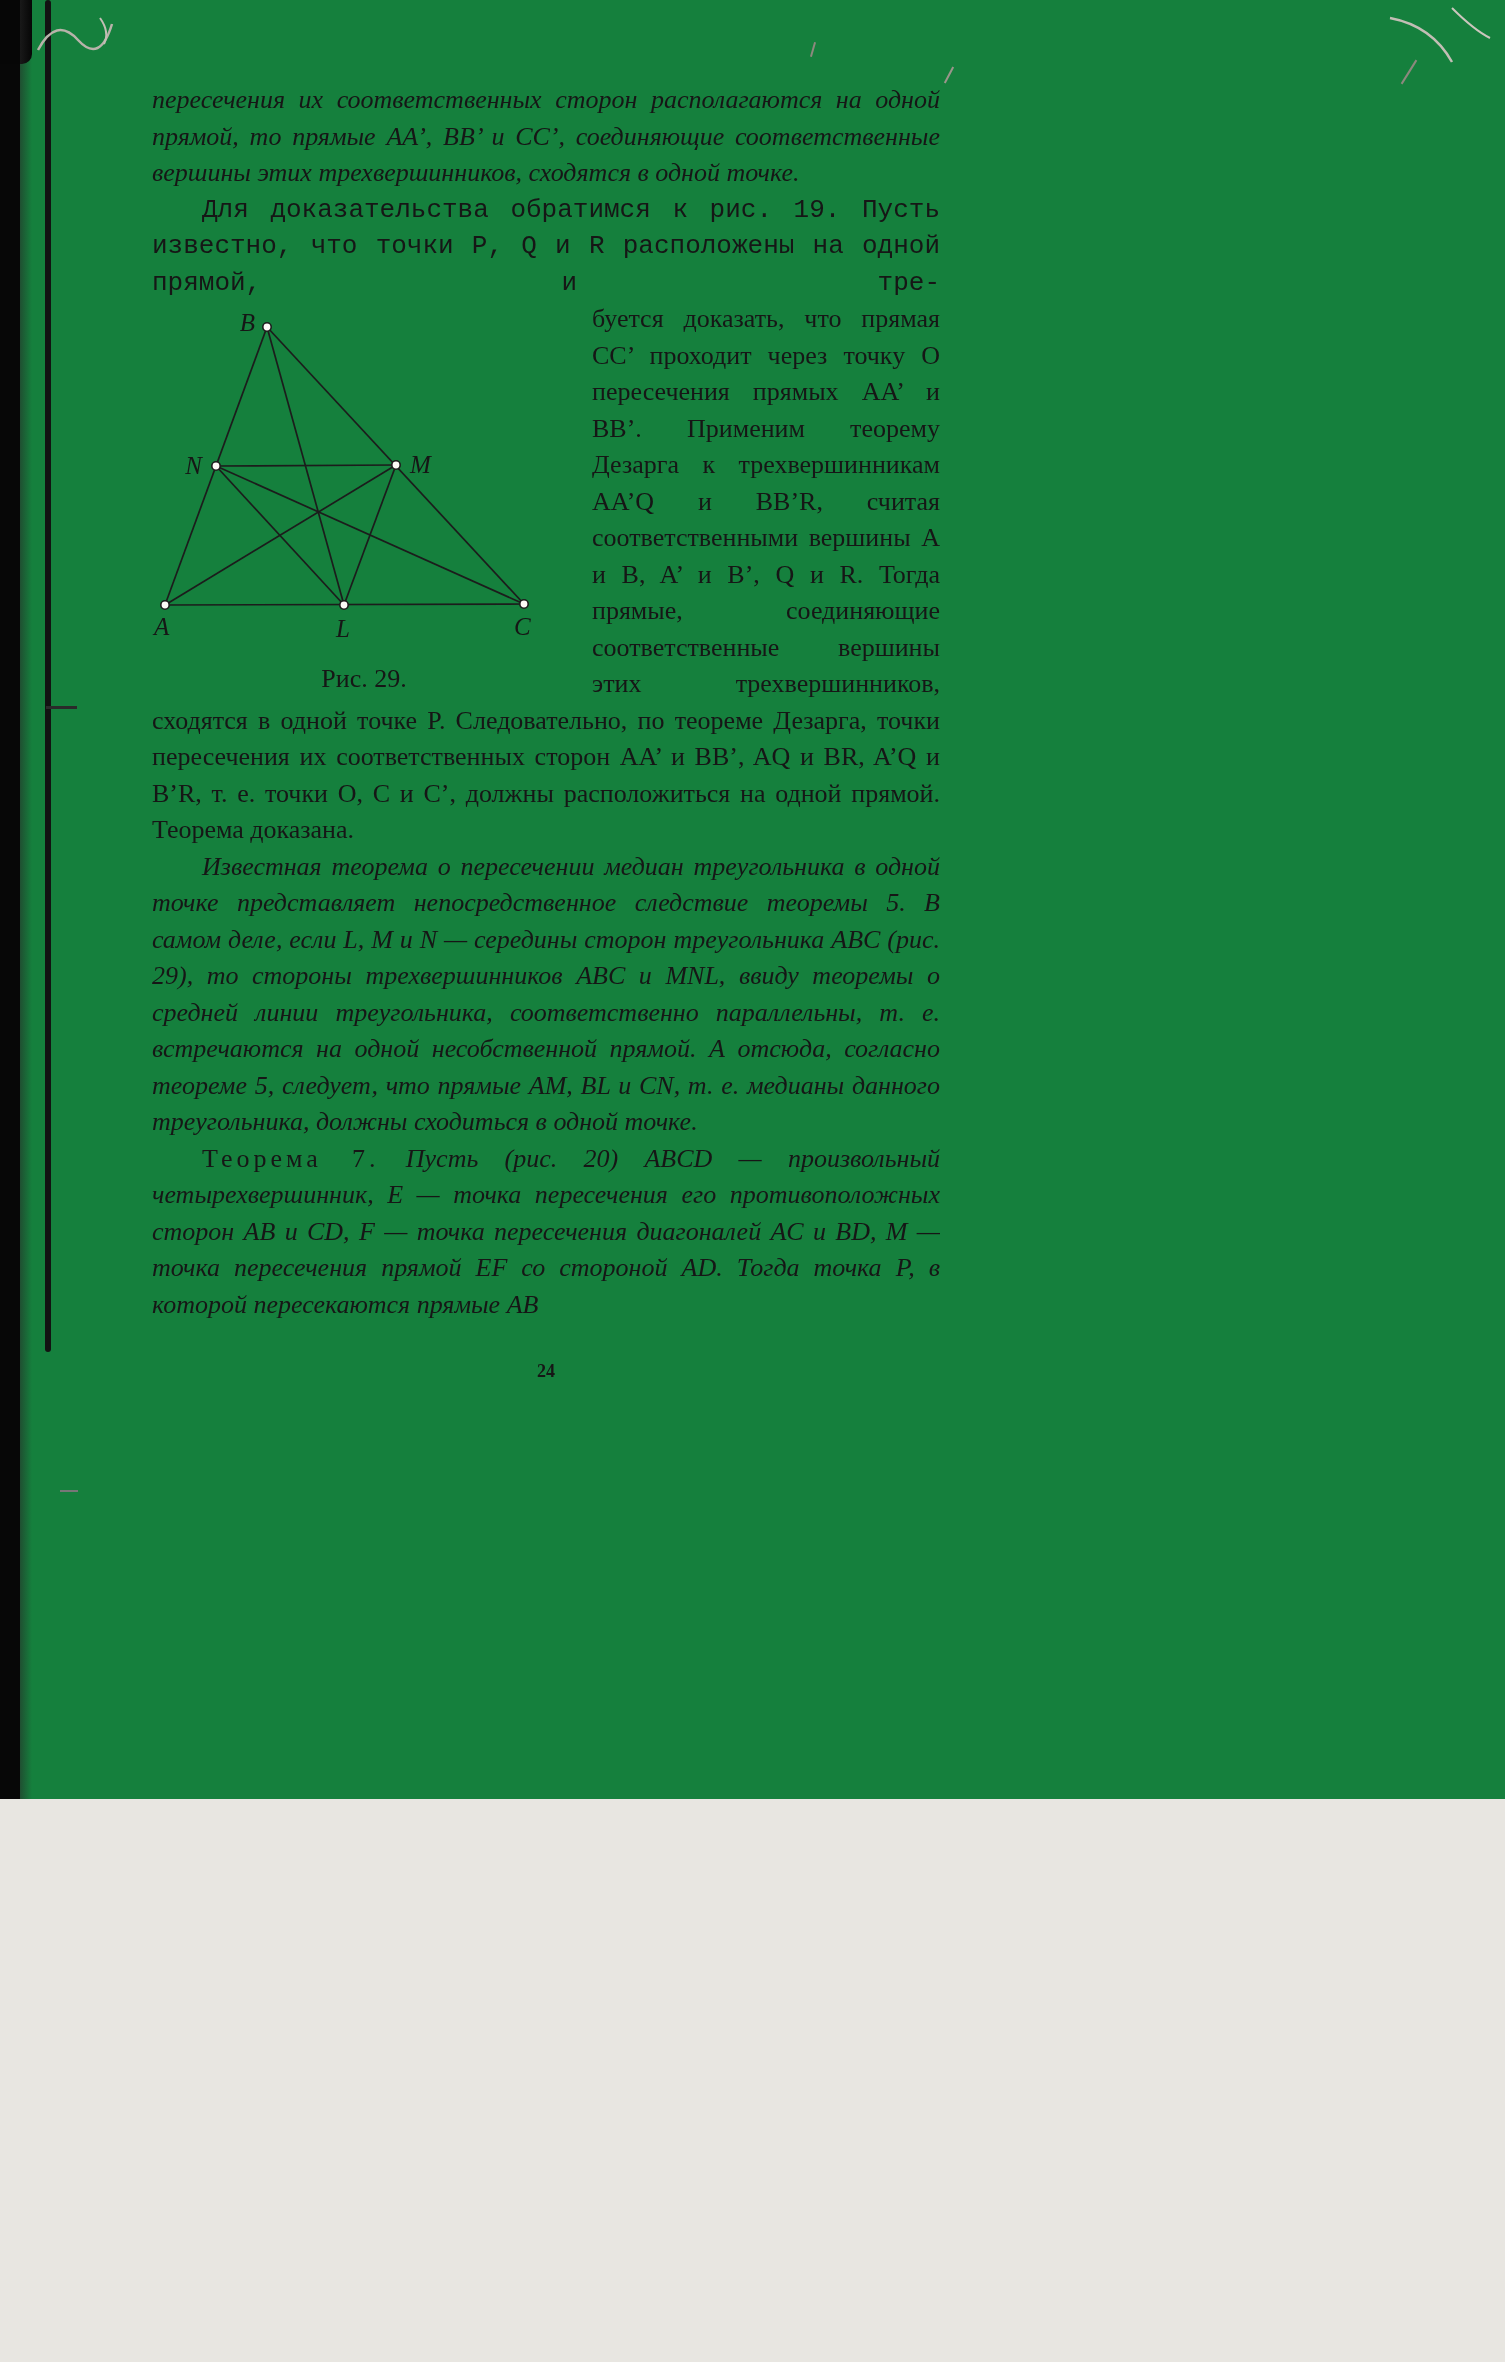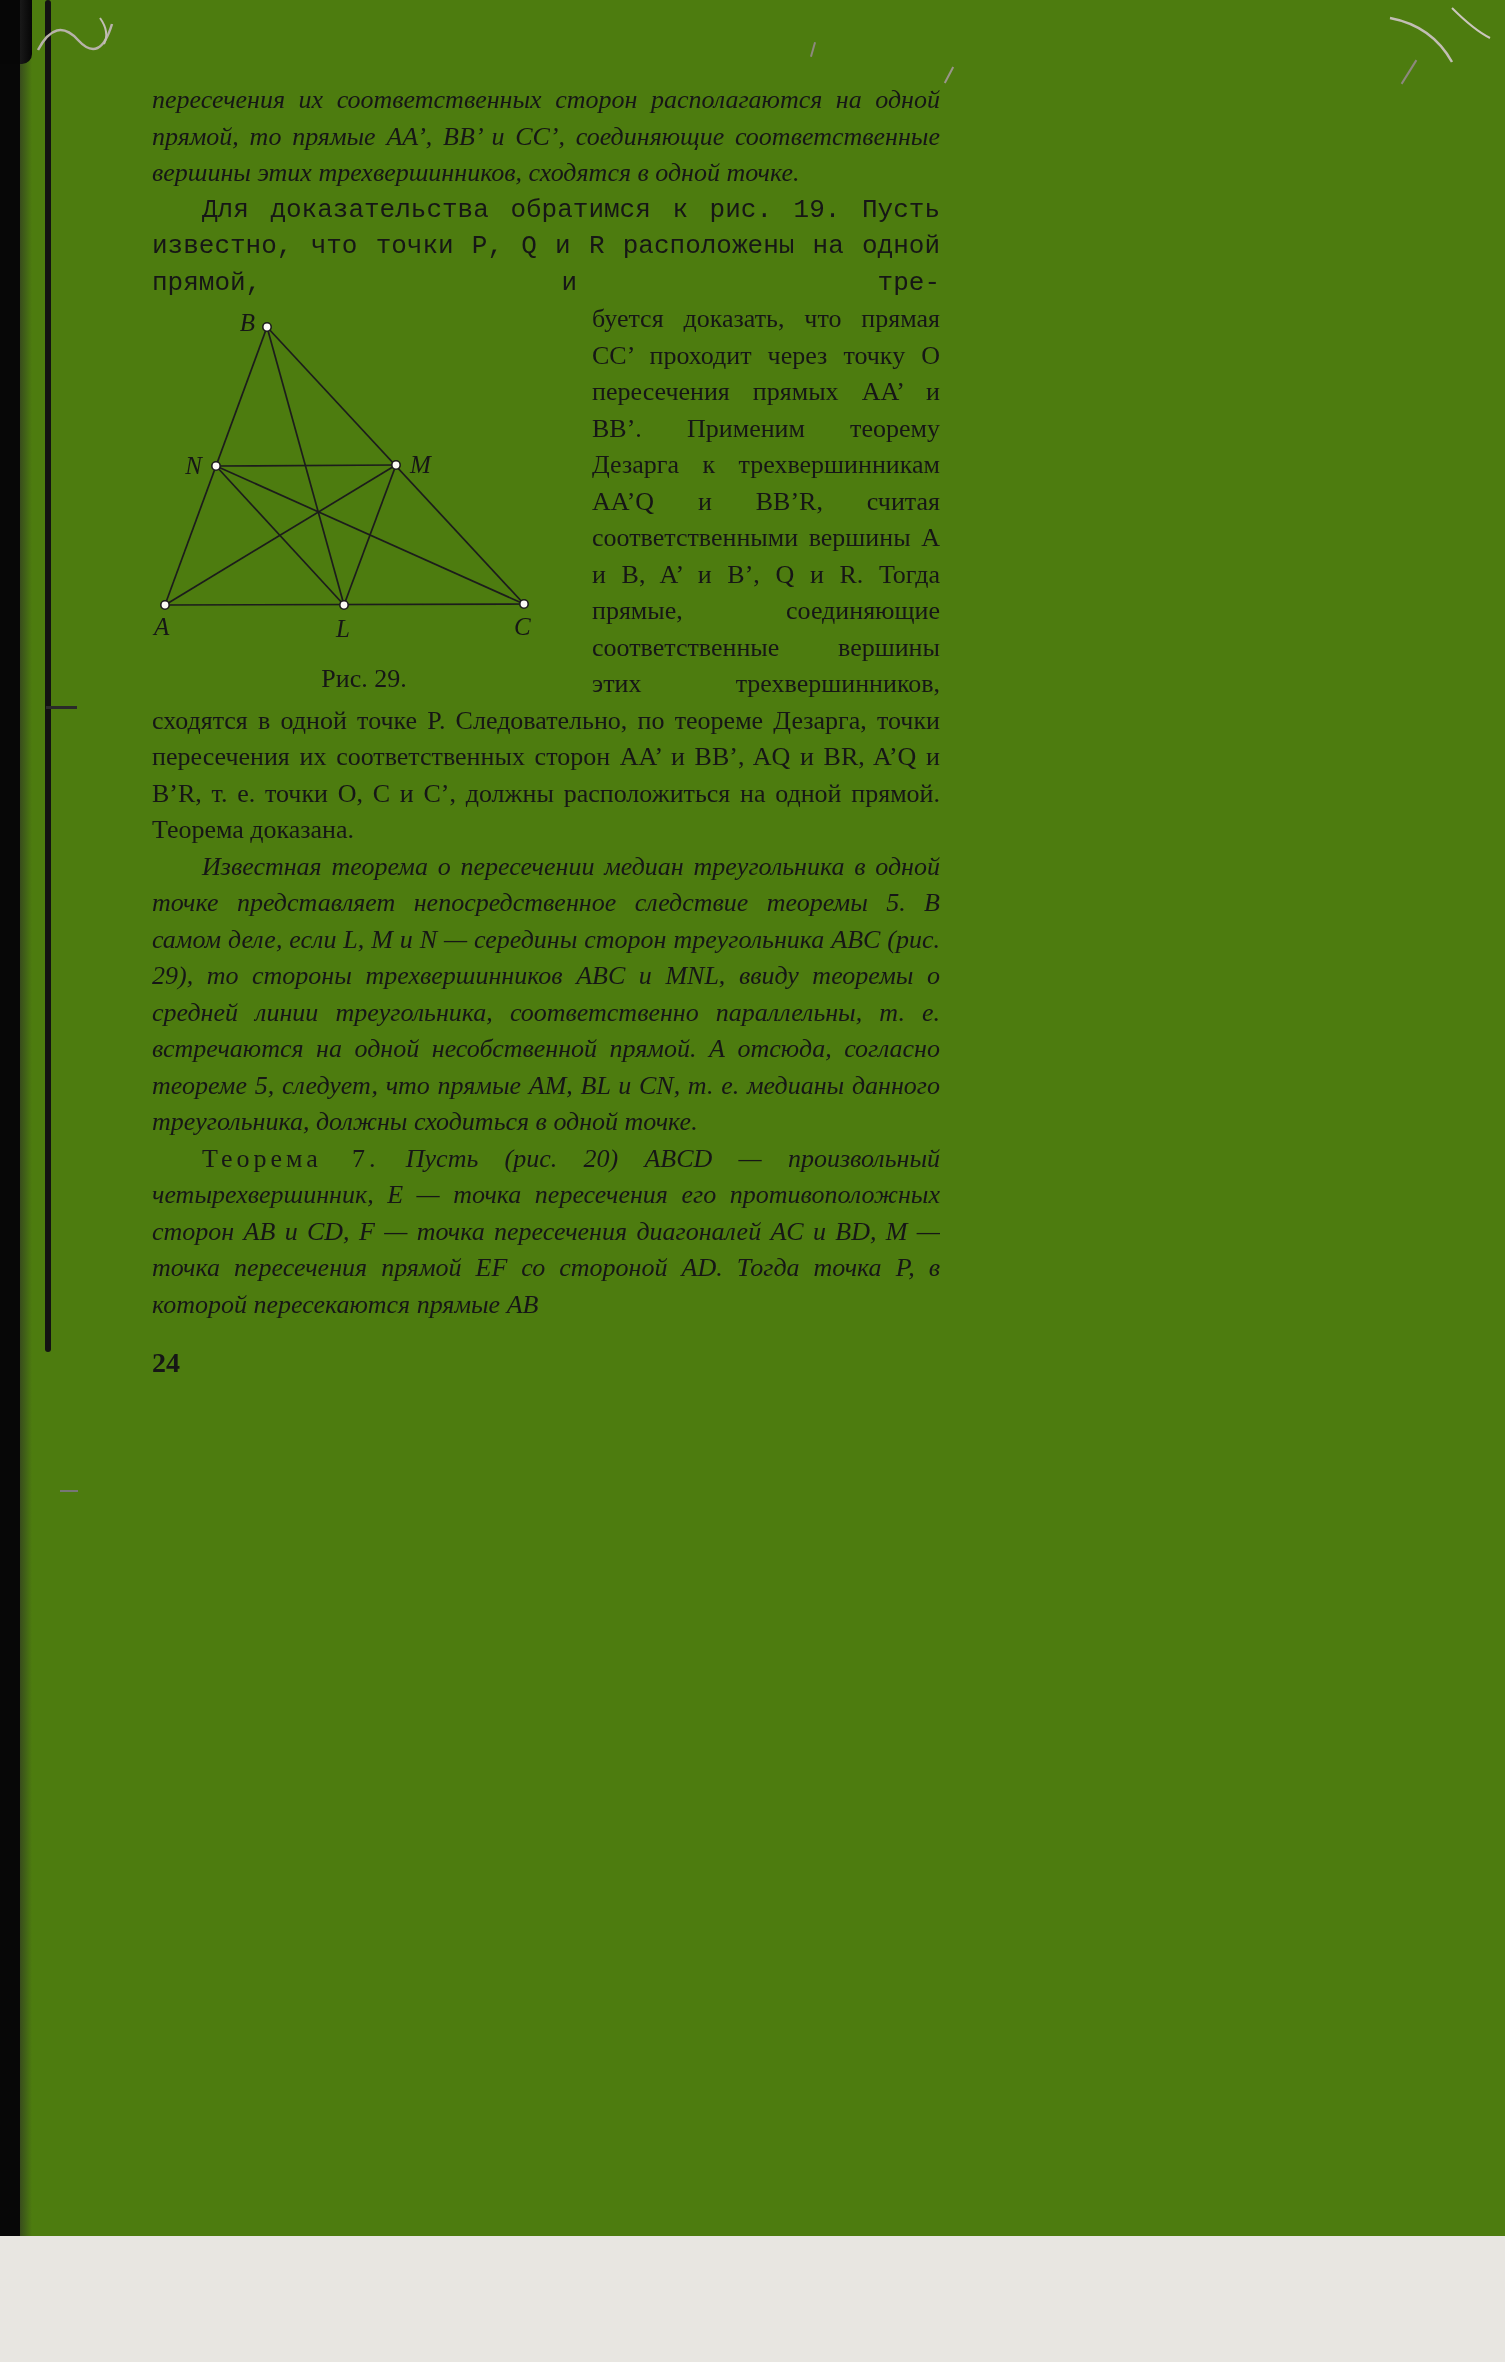--- a/index.html
+++ b/index.html
@@ -1,19 +1,19 @@
 <!DOCTYPE html>
 <html><head>
 <meta charset="utf-8">
 <style>
   html, body { margin:0; padding:0; background:#e8e6e1; }
   .page {
     position:relative;
-    width:1505px; height:2236px;
-    background:#4d7c0f;
+    width:1505px; height:1799px;
+    background:#15803d;
     font-family:"Liberation Serif", serif;
     color:#161616;
     overflow:hidden;
   }
 
   
   .binding-main { position:absolute; left:0; top:0; width:20px; height:100%; background:#070707; }
   .binding-shadow { position:absolute; left:20px; top:0; width:12px; height:100%;
     background:linear-gradient(90deg, rgba(40,40,40,.55), rgba(40,40,40,0)); }
   .binding-line { position:absolute; left:45px; top:0; width:6px; height:1352px; background:#121212; border-radius:3px; }
@@ -51,21 +51,21 @@
     clear:both;
     text-align:center;
     font-weight:bold;
     font-size:28px;
     letter-spacing:0.5px;
     margin:44px 0 28px 0;
   }
 
   .theorem-label { font-style:normal; letter-spacing:4px; }
 
-  .page-number { margin-top:22px; font-size:28px; font-weight:bold; text-align:left; }
+  .page-number { margin-top:30px; font-size:18px; font-weight:bold; text-align:center; }
 </style>
 </head>
 <body>
 
 <div class="page">
 
   <div class="binding-main"></div>
   <div class="binding-top"></div>
   <div class="binding-shadow"></div>
   <div class="binding-line"></div>

